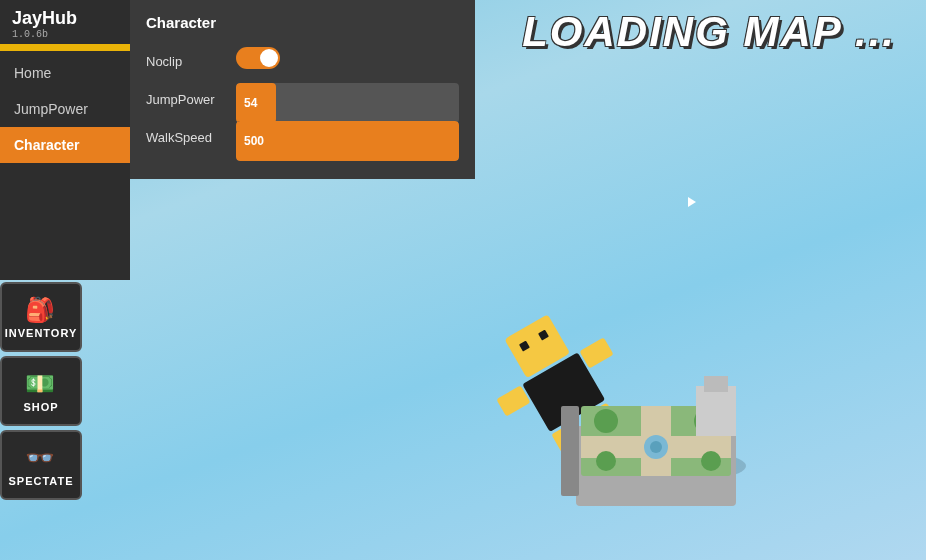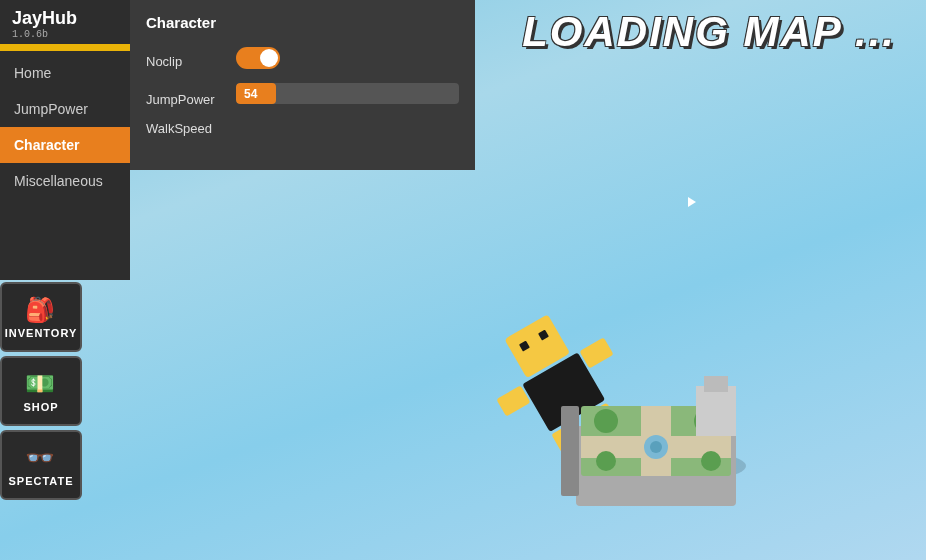--- a/index.html
+++ b/index.html
@@ -201,21 +201,21 @@
 
     
     .slider-container {
       flex: 1;
       position: relative;
       height: 24px;
     }
 
     .slider-track {
       width: 100%;
-      height: 21px;
+      height: 40px;
       background: #555;
       border-radius: 4px;
       position: relative;
       overflow: hidden;
     }
 
     .slider-fill {
       height: 100%;
       background: #e87f1e;
       border-radius: 4px;
@@ -343,21 +343,20 @@
 
 <div id="sidebar">
   <div class="sidebar-logo">
     <div class="sidebar-logo-title">JayHub</div>
     <div class="sidebar-logo-version">1.0.6b</div>
   </div>
   <nav class="sidebar-nav">
     <div class="sidebar-item">Home</div>
     <div class="sidebar-item">JumpPower</div>
     <div class="sidebar-item active">Character</div>
-    <div class="sidebar-item">Miscellaneous</div>
   </nav>
 </div>
 
 <div id="main-panel">
   <div class="panel-title">Character</div>
 
   <div class="control-row">
     <span class="control-label">Noclip</span>
     <div class="toggle-switch">
       <div class="toggle-track on">
@@ -371,14 +370,20 @@
     <div class="slider-container">
       <div class="slider-track">
         <div class="slider-fill" style="width: 18%;"></div>
         <span class="slider-value">54</span>
       </div>
     </div>
   </div>
 
   <div class="control-row">
     <span class="control-label">WalkSpeed</span>
+    <div class="slider-container">
+      <div class="slider-track">
+        <div class="slider-fill" style="width: 100%;"></div>
+        <span class="slider-value">500</span>
+      </div>
+    </div>
   </div>
 </div>
 
 </body></html>

